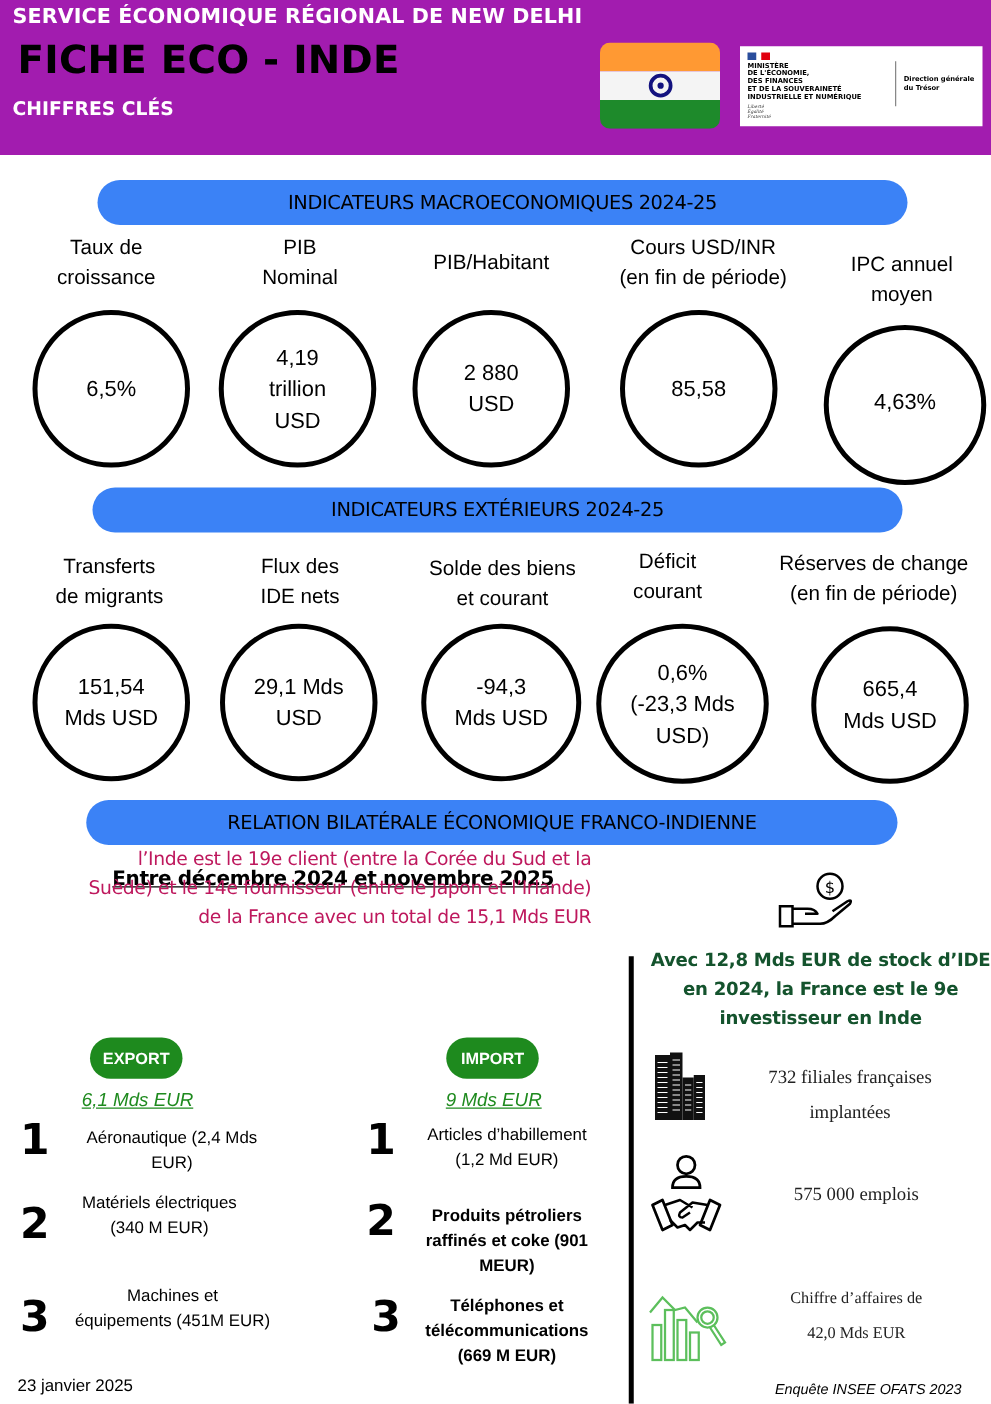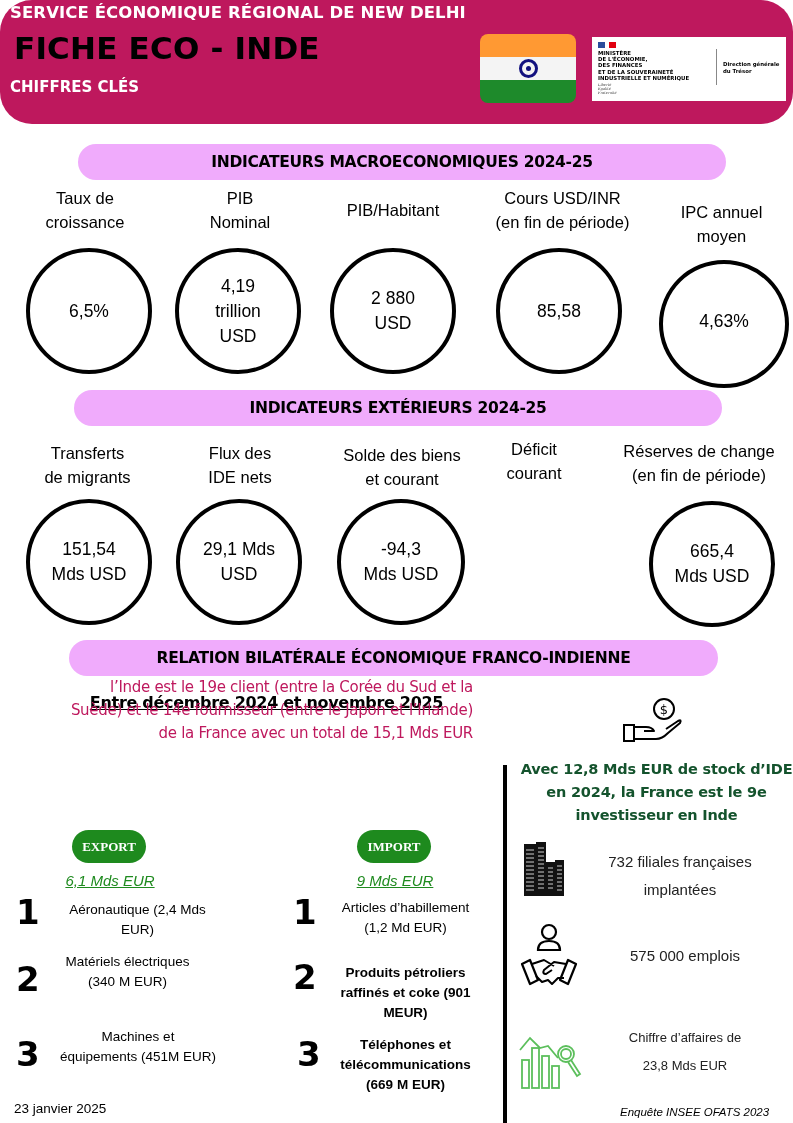--- a/index.html
+++ b/index.html
@@ -1,20 +1,20 @@
 <!DOCTYPE html>
 <html><head>
 <meta charset="utf-8">
 <style>
   * { box-sizing: border-box; margin: 0; padding: 0; }
   html, body { width: 793px; height: 1123px; background: #ffffff; overflow: hidden; }
   body { position: relative; font-family: "Liberation Sans", sans-serif; color: #000; }
 
   
-  .header { position: absolute; left: 0; top: 0; width: 793px; height: 124px; background: #be185d; border-radius: 32px; }
+  .header { position: absolute; left: 0; top: 0; width: 793px; height: 124px; background: #a21caf; }
   .hdr-service { position: absolute; left: 10px; top: 3px; font-family: "DejaVu Sans", sans-serif; font-weight: bold; font-size: 16.5px; color: #fff; letter-spacing: 0.1px; }
   .hdr-title { position: absolute; left: 14px; top: 30px; font-family: "DejaVu Sans", sans-serif; font-weight: bold; font-size: 31px; color: #000; letter-spacing: 0.2px; }
   .hdr-sub { position: absolute; left: 10px; top: 78px; font-family: "DejaVu Sans", sans-serif; font-weight: bold; font-size: 15px; color: #fff; }
 
   .flag { position: absolute; left: 480px; top: 34px; width: 96px; height: 69px; border-radius: 8px; overflow: hidden; }
   .flag .s1 { height: 23px; background: #ff9933; }
   .flag .s2 { height: 23px; background: #f4f4f4; position: relative; }
   .flag .s3 { height: 23px; background: #1e8a2b; }
   .flag .chakra { position: absolute; left: 39px; top: 2px; width: 19px; height: 19px; border-radius: 50%; border: 3px solid #13127f; }
   .flag .chakra::after { content: ""; position: absolute; left: 4px; top: 4px; width: 5px; height: 5px; border-radius: 50%; background: #13127f; }
@@ -22,48 +22,48 @@
   .ministry { position: absolute; left: 592px; top: 37px; width: 194px; height: 64px; background: #fff; }
   .marianne { position: absolute; left: 6px; top: 5px; width: 18px; height: 6px; }
   .marianne .b { position: absolute; left: 0; top: 0; width: 7px; height: 6px; background: #2a4d9c; }
   .marianne .r { position: absolute; left: 11px; top: 0; width: 7px; height: 6px; background: #e1000f; }
   .min-text { position: absolute; left: 6px; top: 13px; font-family: "DejaVu Sans", sans-serif; font-weight: bold; font-size: 5.4px; line-height: 6.2px; color: #000; text-transform: uppercase; }
   .devise { position: absolute; left: 6px; top: 46px; font-family: "DejaVu Serif", serif; font-style: italic; font-size: 3.6px; line-height: 4px; color: #333; }
   .min-sep { position: absolute; left: 124px; top: 12px; width: 1px; height: 36px; background: #888; }
   .dg-text { position: absolute; left: 131px; top: 24px; font-family: "DejaVu Sans", sans-serif; font-weight: bold; font-size: 5.4px; line-height: 7px; color: #000; }
 
   
-  .banner { position: absolute; height: 36px; background: #f0abfc; border-radius: 18px; display: flex; align-items: center; justify-content: center; font-family: "DejaVu Sans", sans-serif; font-weight: bold; font-size: 15.5px; color: #000; letter-spacing: -0.3px; }
+  .banner { position: absolute; height: 36px; background: #3b82f6; border-radius: 18px; display: flex; align-items: center; justify-content: center; font-family: "DejaVu Sans", sans-serif; font-weight: normal; font-size: 15.5px; color: #000; letter-spacing: -0.3px; }
 
   
   .ind { position: absolute; text-align: center; }
   .ind-label { position: absolute; left: 0; width: 100%; font-family: "Liberation Sans", sans-serif; font-size: 16.5px; line-height: 24px; color: #000; }
   .ind-circle { position: absolute; border: 4px solid #000; border-radius: 50%; display: flex; align-items: center; justify-content: center; background: #fff; }
   .ind-value { font-family: "Liberation Sans", sans-serif; font-size: 17.5px; line-height: 25px; color: #000; text-align: center; white-space: pre-line; }
 
   
   .bil-heading { position: absolute; left: 60px; top: 693px; width: 413px; text-align: center; font-family: "DejaVu Sans", sans-serif; font-weight: bold; font-size: 16px; text-decoration: underline; letter-spacing: -0.3px; }
   .bil-text { position: absolute; left: 60px; top: 676px; width: 413px; text-align: right; font-family: "DejaVu Sans", sans-serif; font-size: 15px; line-height: 23px; color: #be185d; letter-spacing: -0.3px; }
 
-  .pill { position: absolute; height: 33px; border-radius: 17px; background: #1e8a1e; color: #fff; font-family: Liberation Serif, serif; font-weight: bold; font-size: 13px; display: flex; align-items: center; justify-content: center; }
+  .pill { position: absolute; height: 33px; border-radius: 17px; background: #1e8a1e; color: #fff; font-family: Liberation Sans, sans-serif; font-weight: bold; font-size: 13px; display: flex; align-items: center; justify-content: center; }
   .total { position: absolute; font-family: "Liberation Sans", sans-serif; font-style: italic; font-size: 15px; color: #1e8a1e; text-decoration: underline; text-align: center; }
 
   .rank { position: absolute; font-family: "DejaVu Sans", sans-serif; font-weight: bold; font-size: 34px; line-height: 34px; color: #000; }
   .item { position: absolute; font-family: "Liberation Sans", sans-serif; font-size: 13.5px; line-height: 20px; color: #000; text-align: center; }
   .item.bold { font-weight: bold; }
 
   .date { position: absolute; left: 14px; top: 1101px; font-family: "Liberation Sans", sans-serif; font-size: 13.5px; color: #000; }
 
   .vdivider { position: absolute; left: 503px; top: 765px; width: 4px; height: 358px; background: #000; }
 
   .money-icon { position: absolute; left: 622px; top: 697px; width: 64px; height: 48px; }
   .ide-text { position: absolute; left: 520px; top: 758px; width: 273px; text-align: center; font-family: "DejaVu Sans", sans-serif; font-weight: bold; font-size: 14.5px; line-height: 23px; color: #14532d; letter-spacing: -0.2px; }
 
   .fact-icon { position: absolute; }
-  .fact-text { position: absolute; text-align: center; font-family: Liberation Sans, sans-serif; font-size: 15px; line-height: 28px; color: #222; }
+  .fact-text { position: absolute; text-align: center; font-family: Liberation Serif, serif; font-size: 15px; line-height: 28px; color: #222; }
   .fact-text.small { font-size: 13px; line-height: 28px; }
 
   .source { position: absolute; left: 620px; top: 1106px; font-family: "Liberation Sans", sans-serif; font-style: italic; font-size: 11.5px; color: #000; }
 </style>
 </head>
 <body>
 
 <div class="header">
   <div class="hdr-service">SERVICE ÉCONOMIQUE RÉGIONAL DE NEW DELHI</div>
   <div class="hdr-title">FICHE ECO - INDE</div>
@@ -165,20 +165,25 @@
 et courant</div>
   <div class="ind-circle" style="left:15px; top:58px; width:128px; height:126px;">
     <div class="ind-value">-94,3
 Mds USD</div>
   </div>
 </div>
 
 <div class="ind" style="left:469px; top:437px; width:130px; height:190px;">
   <div class="ind-label" style="top:0; white-space:pre-line;">Déficit
 courant</div>
+  <div class="ind-circle" style="left:8px; top:62px; width:138px; height:128px;">
+    <div class="ind-value">0,6%
+(-23,3 Mds
+USD)</div>
+  </div>
 </div>
 
 <div class="ind" style="left:605px; top:439px; width:188px; height:190px;">
   <div class="ind-label" style="top:0; white-space:pre-line;">Réserves de change
 (en fin de période)</div>
   <div class="ind-circle" style="left:44px; top:62px; width:126px; height:126px;">
     <div class="ind-value">665,4
 Mds USD</div>
   </div>
 </div>
@@ -294,15 +299,15 @@
     <rect x="14" y="16" width="7" height="40"></rect>
     <rect x="24" y="24" width="7" height="32"></rect>
     <rect x="34" y="34" width="7" height="22"></rect>
     <path d="M2 18 L12 6 L22 16 L30 14 L40 26"></path>
     <circle cx="48" cy="22" r="8"></circle>
     <circle cx="48" cy="22" r="5"></circle>
     <path d="M53 28 L62 42 L59 44 L50 30"></path>
   </g>
 </svg>
 <div class="fact-text small" style="left:590px; top:1024px; width:190px; white-space:pre-line;">Chiffre d’affaires de
-23,8 Mds EUR</div>
+42,0 Mds EUR</div>
 
 <div class="source">Enquête INSEE OFATS 2023</div>
 
 </body></html>

